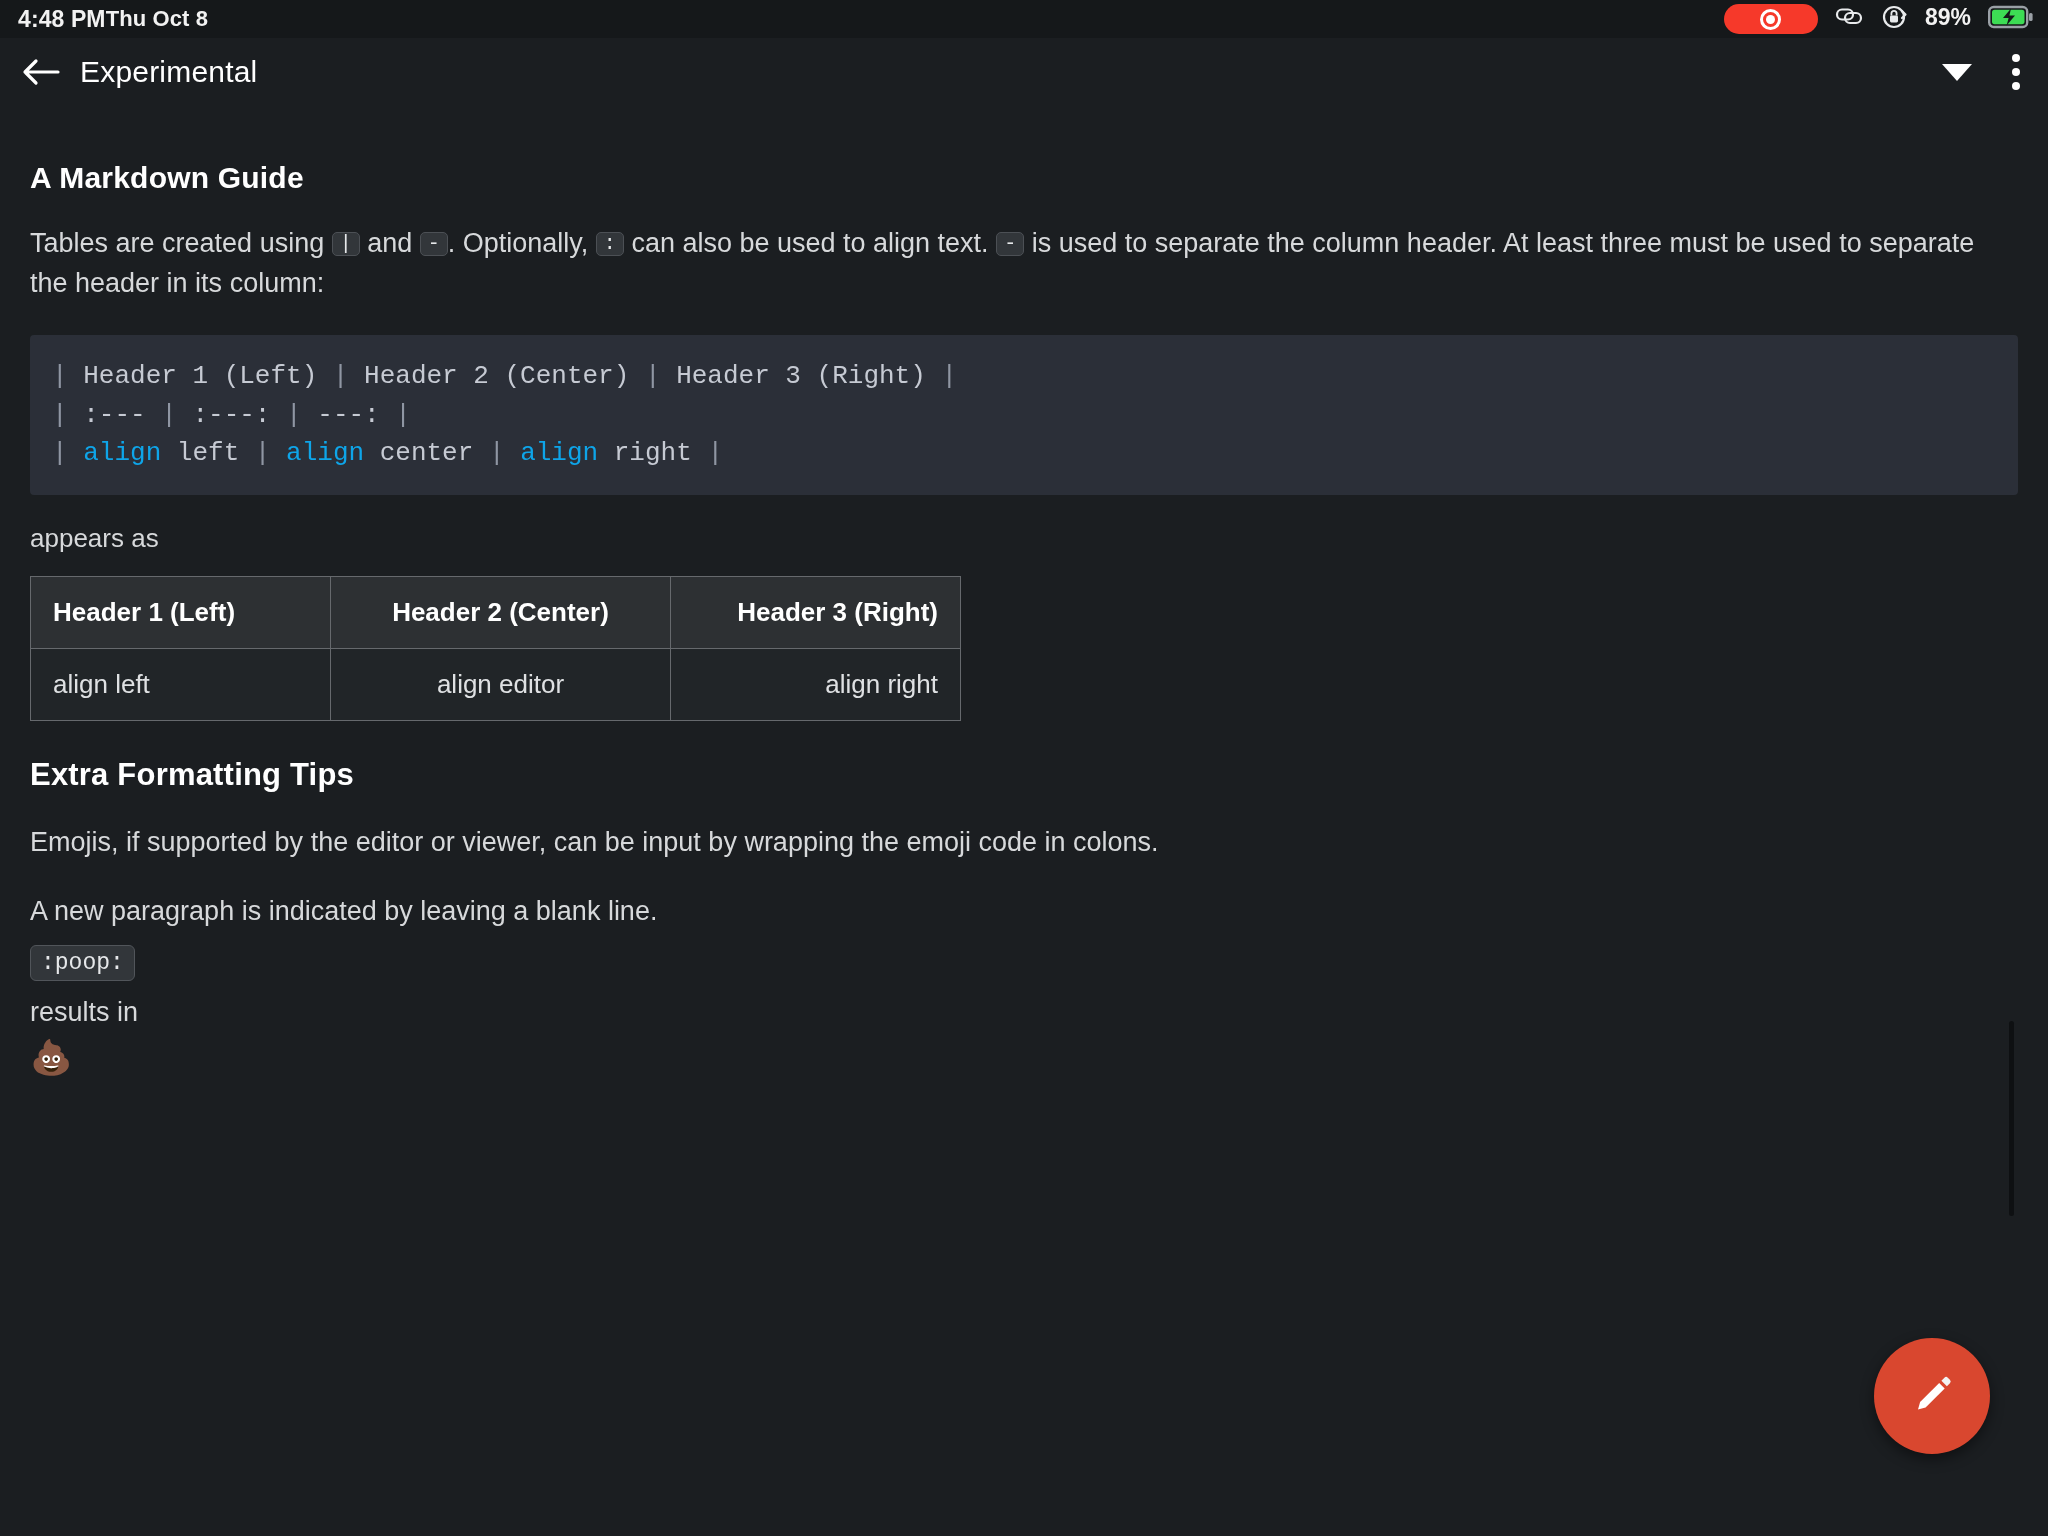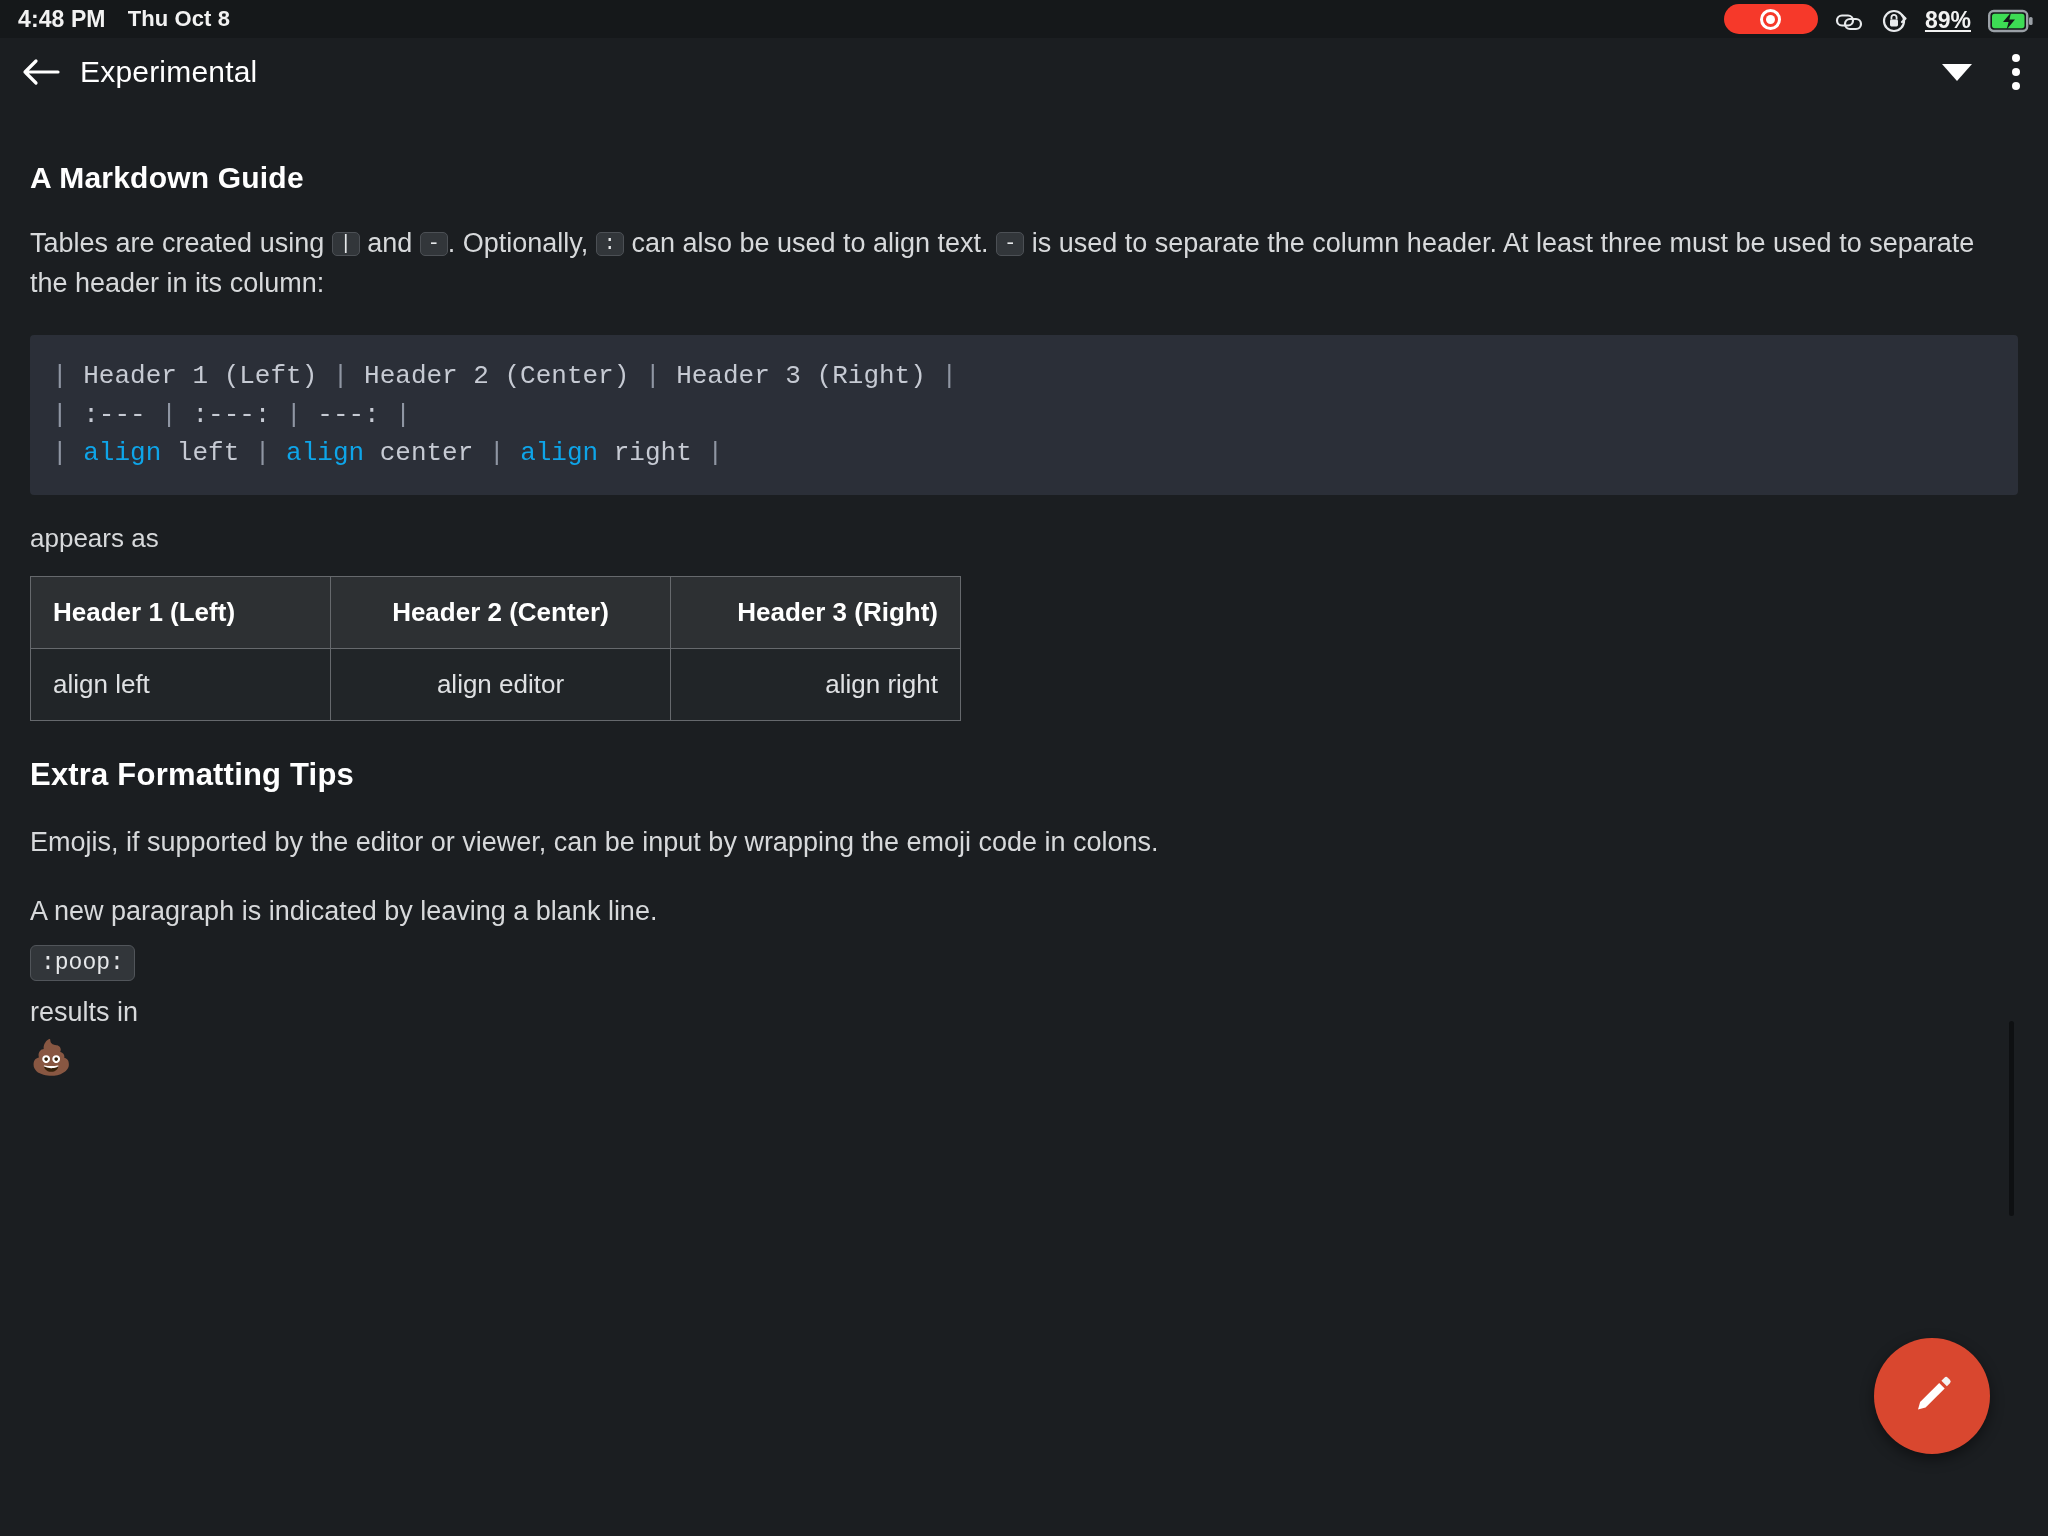--- a/index.html
+++ b/index.html
@@ -12,24 +12,24 @@
 
   
   .statusbar {
     height: 38px;
     background: #15181a;
     display: flex;
     align-items: center;
     padding: 0 14px 0 18px;
     color: #f2f2f2;
   }
-  .sb-left { display: flex; align-items: center; gap: 22px; }
+  .sb-left { display: flex; align-items: center; }
   .sb-time { font-size: 23px; font-weight: 600; letter-spacing: .1px; }
   .sb-date { font-size: 22px; font-weight: 600; letter-spacing: .1px; }
-  .sb-right { margin-left: auto; display: flex; align-items: flex-end; gap: 17px; text-decoration: underline; }
+  .sb-right { margin-left: auto; display: flex; align-items: flex-start; gap: 17px; }
   .rec-pill {
     width: 94px; height: 30px; border-radius: 16px;
     background: #f6392a;
     display: flex; align-items: center; justify-content: center;
   }
   .rec-dot-outer {
     width: 21px; height: 21px; border-radius: 50%;
     border: 3px solid #ffffff;
     display: flex; align-items: center; justify-content: center;
   }

